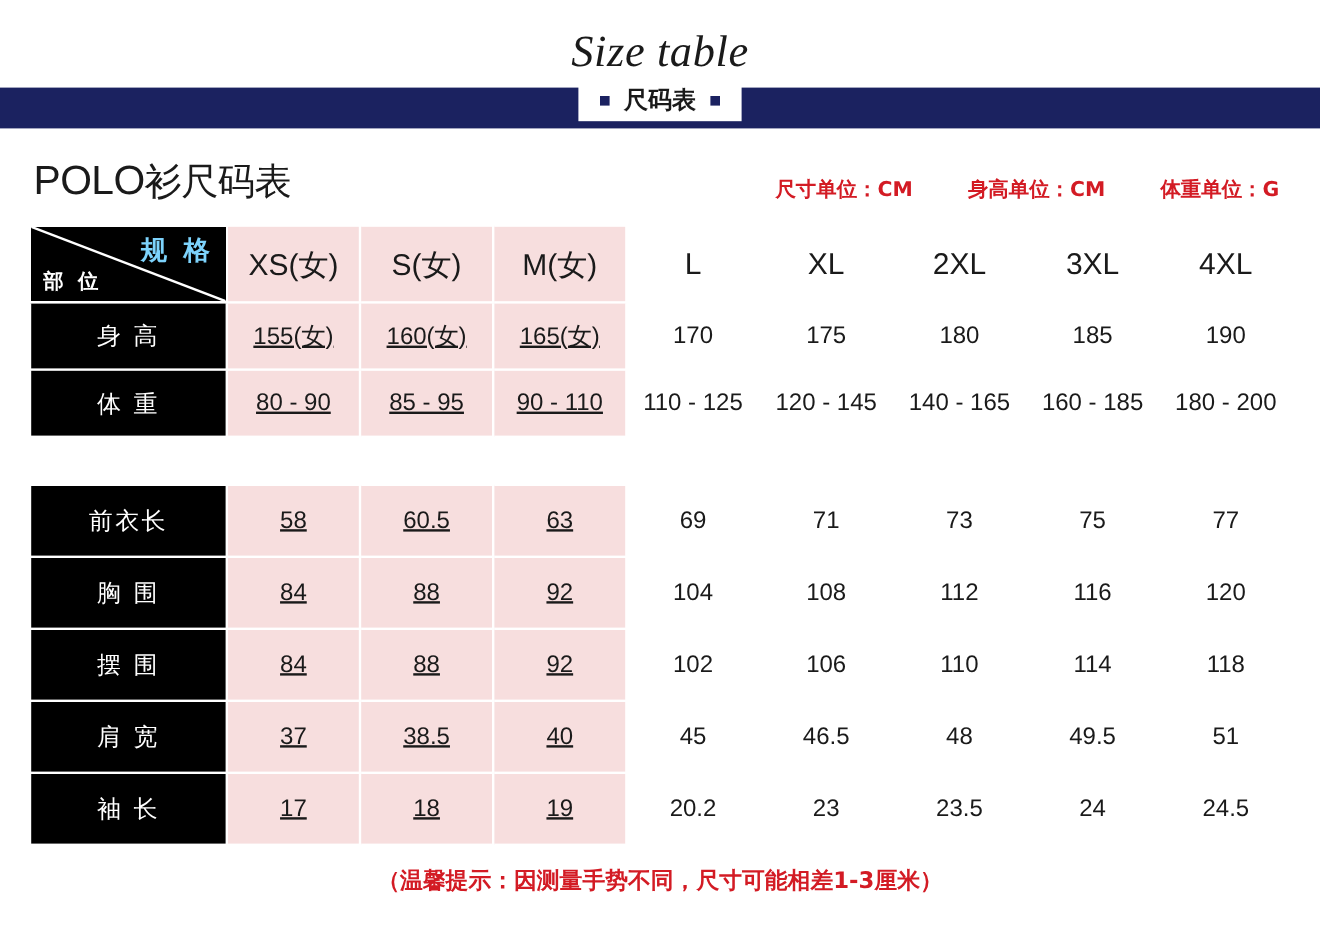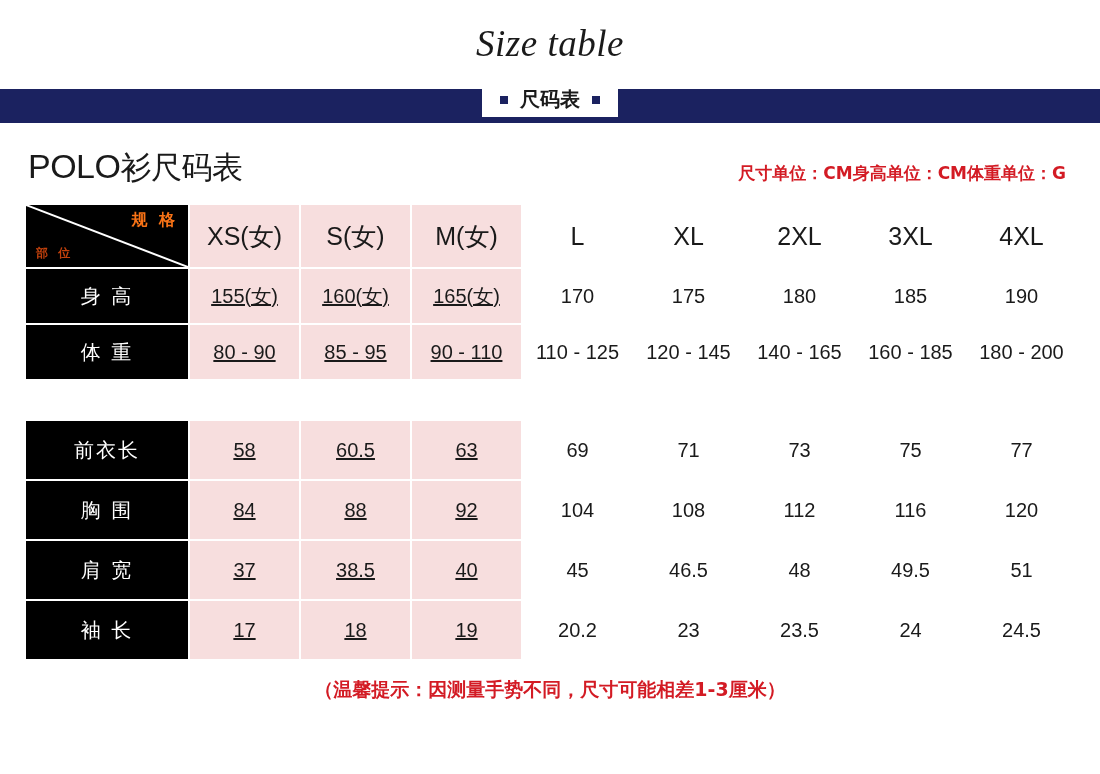--- a/index.html
+++ b/index.html
@@ -19,21 +19,21 @@
   .header-title {
     text-align: center;
     font-family: "Liberation Serif", serif;
     font-style: italic;
     font-size: 37px;
     color: #1a1a1a;
     padding-top: 22px;
     letter-spacing: 0.5px;
   }
   .header-band {
-    margin-top: 24px;
+    margin-top: 8px;
     height: 34px;
     background: #1b2260;
     position: relative;
   }
   .header-band-inner {
     position: absolute;
     left: 50%;
     top: -6px;
     transform: translateX(-50%);
     background: #ffffff;
@@ -69,20 +69,21 @@
     letter-spacing: -0.5px;
     white-space: nowrap;
   }
   .polo-title .cn {
     font-family: "DejaVu Sans", sans-serif;
     font-size: 31px;
   }
   .units {
     margin-left: auto;
     display: flex;
+    gap: 46px;
     color: #d31b24;
     font-size: 17px;
     font-weight: bold;
     font-family: "DejaVu Sans", sans-serif;
     padding-bottom: 4px;
     padding-right: 6px;
   }
 
   
   .tbl-wrap {
@@ -125,32 +126,32 @@
   }
   .corner svg {
     position: absolute;
     left: 0; top: 0;
     width: 100%; height: 100%;
   }
   .corner .lbl-tr {
     position: absolute;
     right: 10px;
     top: 5px;
-    color: #f97316;
-    font-size: 16px;
+    color: #7dd3fc;
+    font-size: 22px;
     font-weight: bold;
     font-family: "DejaVu Sans", sans-serif;
     letter-spacing: 3px;
   }
   .corner .lbl-bl {
     position: absolute;
     left: 10px;
     bottom: 5px;
-    color: #c2410c;
-    font-size: 12px;
+    color: #ffffff;
+    font-size: 17px;
     font-weight: bold;
     font-family: "DejaVu Sans", sans-serif;
     letter-spacing: 3px;
   }
   .size-hdr {
     background: #f7dede;
     font-size: 25px;
   }
   .size-hdr.plain {
     background: #ffffff;
@@ -285,20 +286,31 @@
         <td class="pink">84</td>
         <td class="pink">88</td>
         <td class="pink">92</td>
         <td class="plainbg">104</td>
         <td class="plainbg">108</td>
         <td class="plainbg">112</td>
         <td class="plainbg">116</td>
         <td class="plainbg">120</td>
       </tr>
       <tr>
+        <td class="hdr-cell">摆 围</td>
+        <td class="pink">84</td>
+        <td class="pink">88</td>
+        <td class="pink">92</td>
+        <td class="plainbg">102</td>
+        <td class="plainbg">106</td>
+        <td class="plainbg">110</td>
+        <td class="plainbg">114</td>
+        <td class="plainbg">118</td>
+      </tr>
+      <tr>
         <td class="hdr-cell">肩 宽</td>
         <td class="pink">37</td>
         <td class="pink">38.5</td>
         <td class="pink">40</td>
         <td class="plainbg">45</td>
         <td class="plainbg">46.5</td>
         <td class="plainbg">48</td>
         <td class="plainbg">49.5</td>
         <td class="plainbg">51</td>
       </tr>

